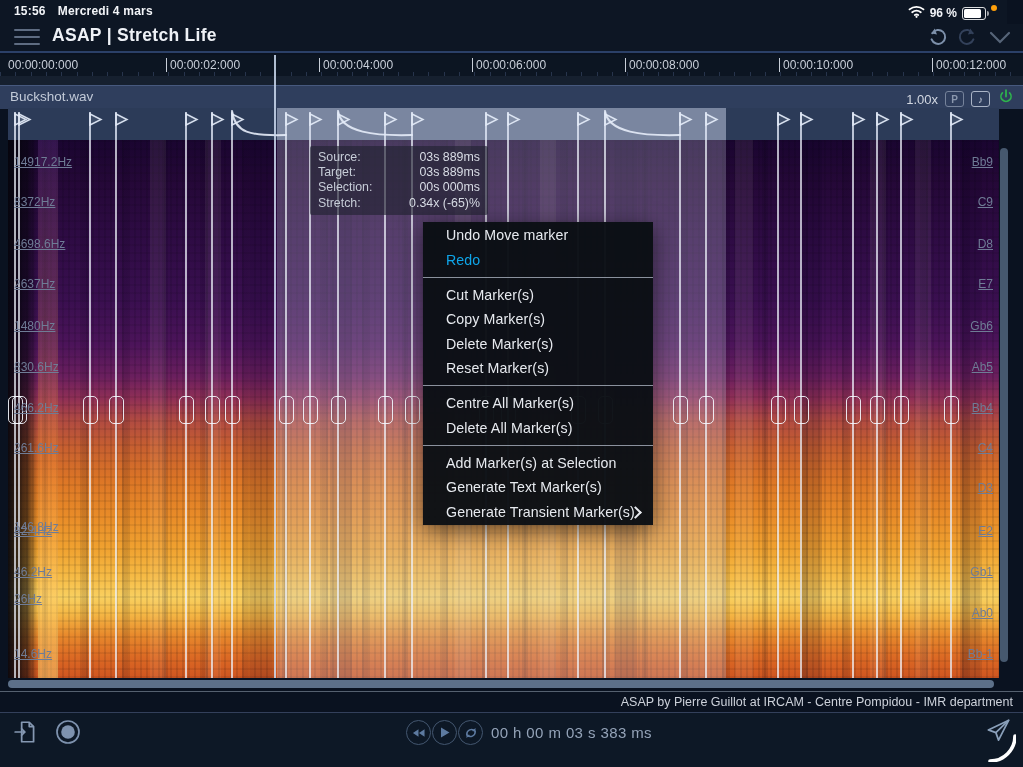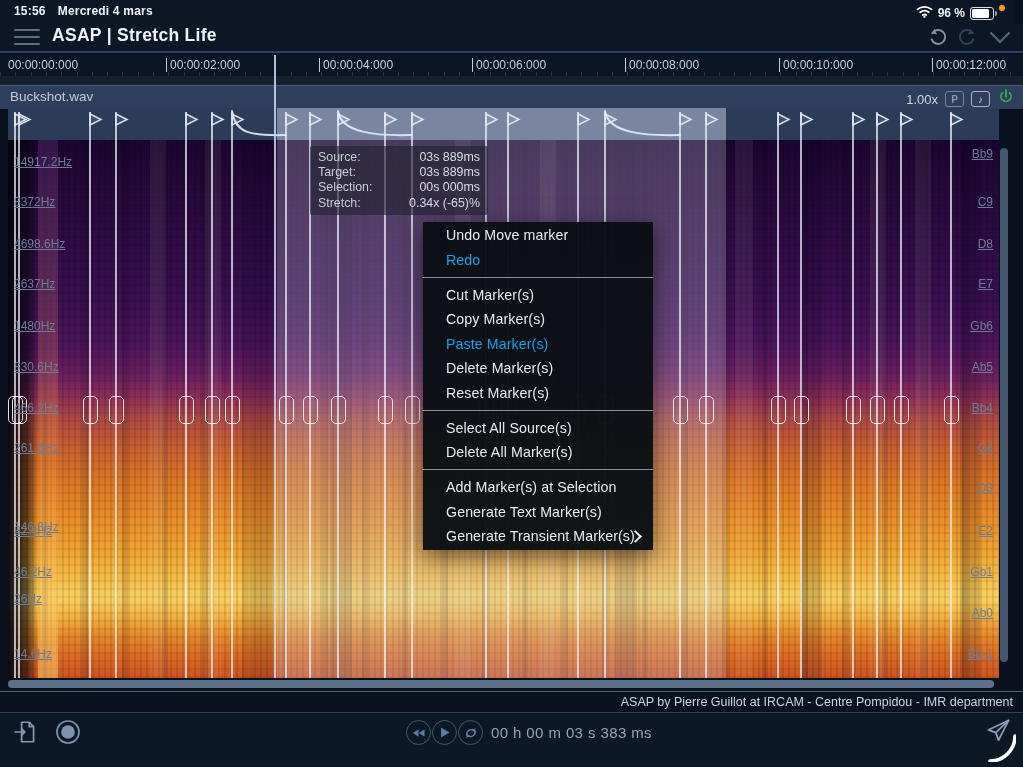--- a/index.html
+++ b/index.html
@@ -1,20 +1,20 @@
 <!DOCTYPE html>
 <html><head>
 <meta charset="utf-8">
 <style>
   html,body{margin:0;padding:0;background:#000;}
   .page{position:relative;width:1023px;height:767px;overflow:hidden;background:#0a1220;
         font-family:"Liberation Sans","DejaVu Sans",sans-serif;color:#e8ecf2;}
 
   
-  .status{position:absolute;top:0;left:0;right:8px;height:24px;background:#0d1624;text-align:right;}
+  .status{position:absolute;top:0;left:0;right:16px;height:24px;background:#0d1624;text-align:right;}
   .status-left{position:absolute;left:14px;top:4px;font-size:12px;font-weight:bold;color:#f2f4f8;letter-spacing:.2px;}
   .status-left .date{margin-left:12px;}
   .status-right{position:absolute;right:10px;top:4px;display:flex;align-items:center;gap:5px;}
   .batt-pct{font-size:12px;font-weight:bold;color:#f2f4f8;}
   .battery{position:relative;width:22px;height:11px;border:1px solid rgba(255,255,255,.85);border-radius:3px;}
   .battery .fill{position:absolute;left:1px;top:1px;bottom:1px;width:17px;background:#fff;border-radius:1.5px;}
   .battery .tip{position:absolute;right:-4px;top:3px;width:2.5px;height:5px;background:rgba(255,255,255,.6);border-radius:0 2px 2px 0;}
   .orange-dot{width:6px;height:6px;border-radius:50%;background:#ff9f0a;align-self:flex-start;margin-top:1px;}
 
   
@@ -305,21 +305,21 @@
       <div class="col" style="left: 532px; width: 16px; background: rgba(255, 245, 225, 0.07);"></div>
       <div class="col" style="left: 727px; width: 18px; background: rgba(255, 245, 225, 0.07);"></div>
       <div class="col" style="left: 862px; width: 16px; background: rgba(255, 245, 225, 0.07);"></div>
       <div class="col" style="left: 907px; width: 16px; background: rgba(255, 245, 225, 0.07);"></div>
       <div class="col" style="left: 242px; width: 22px; background: rgba(10, 0, 30, 0.14);"></div>
       <div class="col" style="left: 322px; width: 22px; background: rgba(10, 0, 30, 0.14);"></div>
       <div class="col" style="left: 607px; width: 22px; background: rgba(10, 0, 30, 0.14);"></div>
       <div class="col" style="left: 792px; width: 22px; background: rgba(10, 0, 30, 0.14);"></div>
       <div class="col" style="left: 952px; width: 20px; background: rgba(10, 0, 30, 0.14);"></div>
       <div class="freq-label" style="top: 15px;">14917.2Hz</div>
-      <div class="note-label" style="top: 7px; padding-left: 23px;">Bb9</div>
+      <div class="note-label" style="top: 15px; padding-left: 23px;">Bb9</div>
       <div class="freq-label" style="top: 55px;">8372Hz</div>
       <div class="note-label" style="top: 55px;">C9</div>
       <div class="freq-label" style="top: 97px;">4698.6Hz</div>
       <div class="note-label" style="top: 97px;">D8</div>
       <div class="freq-label" style="top: 137px;">2637Hz</div>
       <div class="note-label" style="top: 137px;">E7</div>
       <div class="freq-label" style="top: 179px;">1480Hz</div>
       <div class="note-label" style="top: 179px;">Gb6</div>
       <div class="freq-label" style="top: 220px;">830.6Hz</div>
       <div class="note-label" style="top: 220px;">Ab5</div>
@@ -433,27 +433,26 @@
     </div>
 
   <div class="menu" id="menu">
       <div class="menu-item">Undo Move marker</div>
       <div class="menu-item disabled">Redo</div>
       <div class="menu-div">
         <i></i>
       </div>
       <div class="menu-item">Cut Marker(s)</div>
       <div class="menu-item">Copy Marker(s)</div>
-      <div class="menu-item disabled">Paste Marker(s)</div>
       <div class="menu-item">Delete Marker(s)</div>
       <div class="menu-item">Reset Marker(s)</div>
       <div class="menu-div">
         <i></i>
       </div>
-      <div class="menu-item">Select All Source(s)</div>
+      <div class="menu-item">Centre All Marker(s)</div>
       <div class="menu-item">Delete All Marker(s)</div>
       <div class="menu-div">
         <i></i>
       </div>
       <div class="menu-item">Add Marker(s) at Selection</div>
       <div class="menu-item">Generate Text Marker(s)</div>
       <div class="menu-item">Generate Transient Marker(s)<span class="sub-arrow"></span></div>
     </div>
 
   <div class="hscroll-zone">

